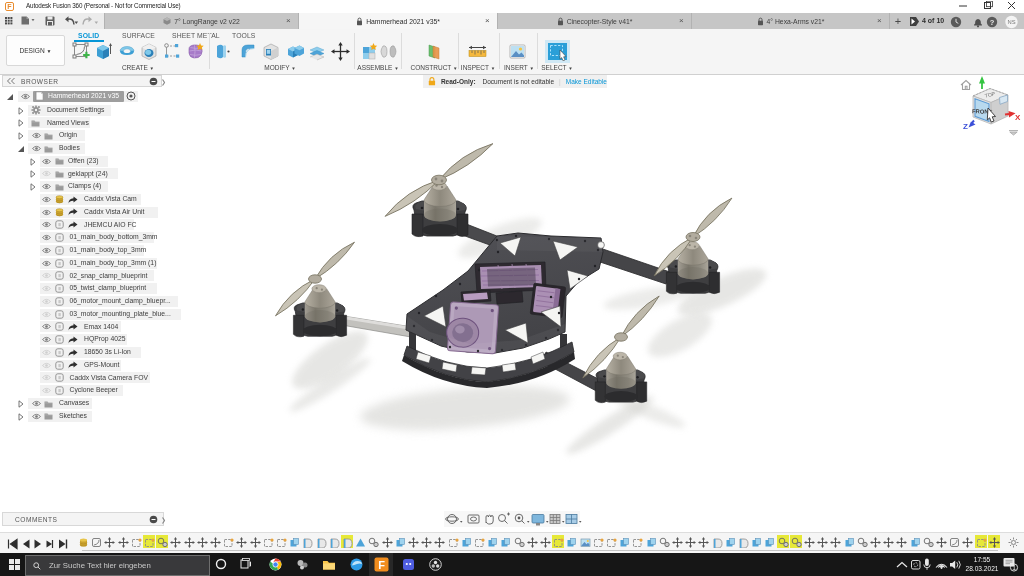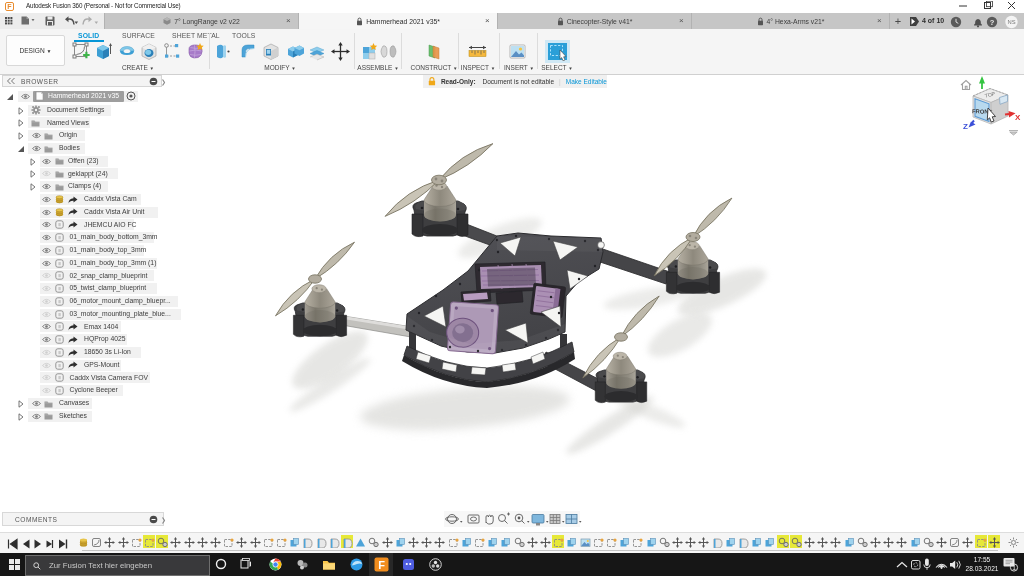--- a/index.html
+++ b/index.html
@@ -1438,21 +1438,21 @@
     <rect x="0" y="0" width="5" height="5" fill="#e8e8e8"></rect>
     <rect x="6" y="0" width="5" height="5" fill="#e8e8e8"></rect>
     <rect x="0" y="6" width="5" height="5" fill="#e8e8e8"></rect>
     <rect x="6" y="6" width="5" height="5" fill="#e8e8e8"></rect>
   </svg>
 <div id="searchbox" class="abs">
     <svg width="8" height="8" viewBox="0 0 8 8" style="margin-left:7px">
       <circle cx="3.2" cy="3.2" r="2.4" fill="none" stroke="#cfcfcf" stroke-width="1"></circle>
       <line x1="5" y1="5" x2="7.3" y2="7.3" stroke="#cfcfcf" stroke-width="1"></line>
     </svg>
-    <span style="margin-left:8px;font-size:7.8px;color:#c9c9c9">Zur Fusion Text hier eingeben</span>
+    <span style="margin-left:8px;font-size:7.8px;color:#c9c9c9">Zur Suche Text hier eingeben</span>
   </div>
 <svg class="abs" style="left:215px;top:558px" width="12" height="12" viewBox="0 0 12 12">
     <circle cx="6" cy="6" r="4.5" fill="none" stroke="#f0f0f0" stroke-width="1.4"></circle>
   </svg>
 <svg class="abs" style="left:240px;top:558px" width="12" height="12" viewBox="0 0 12 12">
     <rect x="1" y="2" width="7" height="8" fill="none" stroke="#e8e8e8" stroke-width="1"></rect>
     <path d="M9.5 3 l1.5 1 v4 l-1.5 1 z" fill="#e8e8e8"></path>
     <rect x="2.5" y="0.5" width="7" height="2" fill="#161616" stroke="#e8e8e8" stroke-width="0.8"></rect>
   </svg>
 <div class="abs" style="left:263px;top:553px;width:24px;height:23px;display:flex;align-items:center;justify-content:center">

